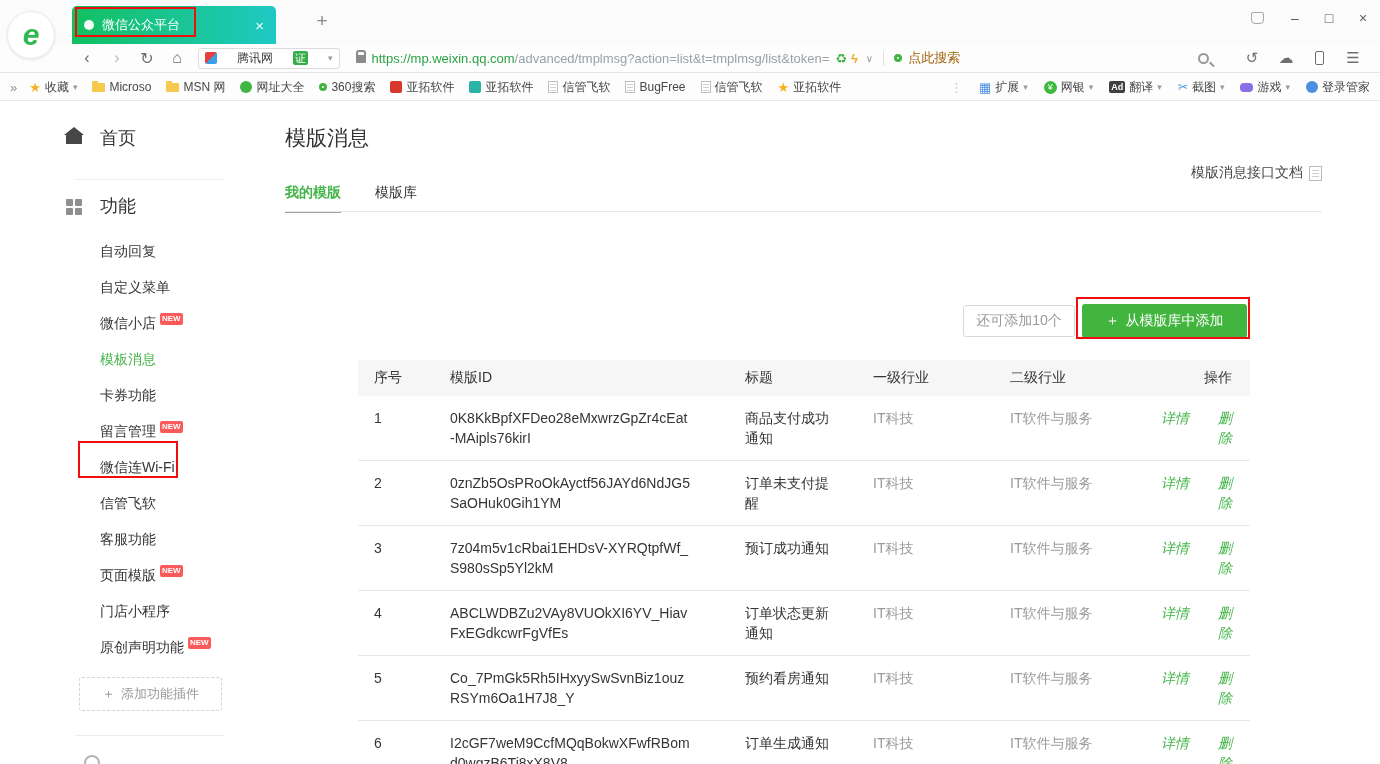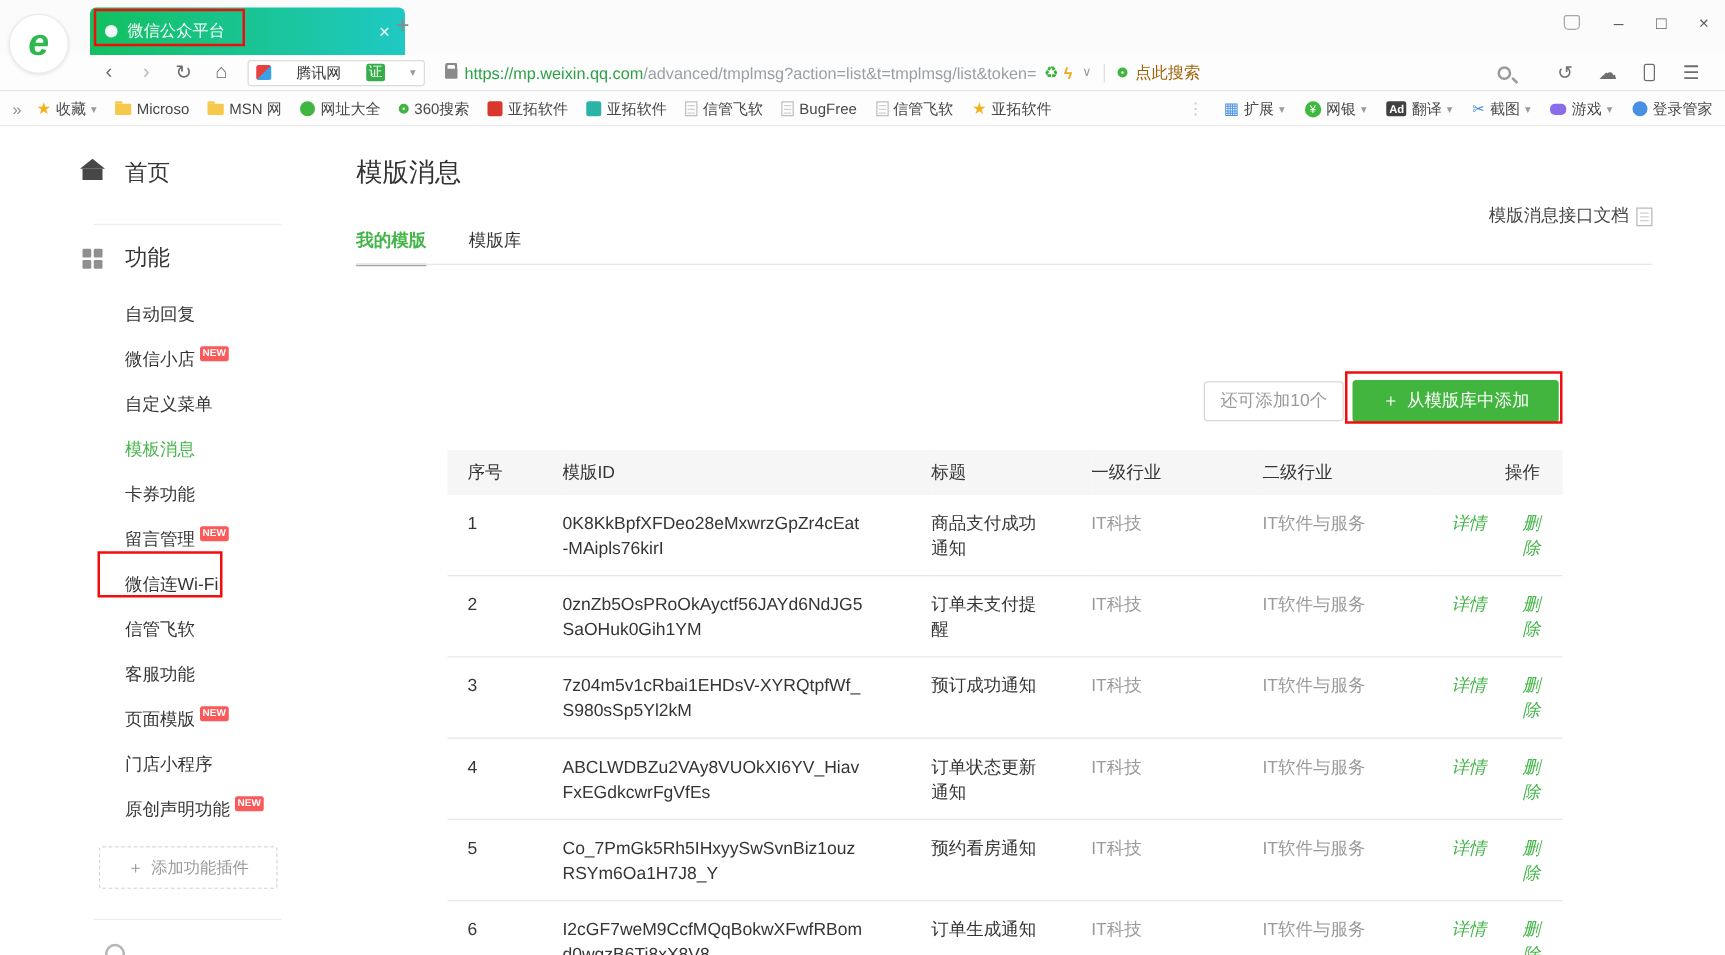--- a/index.html
+++ b/index.html
@@ -6,21 +6,21 @@
   html,body { width:1380px; height:764px; overflow:hidden; background:#fff;
               font-family:"Liberation Sans","DejaVu Sans",sans-serif; }
   #stage { position:relative; width:1380px; height:764px; }
 
   
   .tabbar { position:absolute; left:0; top:0; width:100%; height:44px; background:#fbfbfb; }
   .logo { position:absolute; left:7px; top:11px; width:48px; height:48px; border-radius:50%;
           background:#fff; border:1px solid #ececec; box-shadow:0 1px 3px rgba(0,0,0,.10);
           display:flex; align-items:center; justify-content:center; z-index:6;
           font-weight:bold; font-style:italic; font-size:30px; color:#2fb84f; }
-  .tab { position:absolute; left:72px; top:6px; width:252px; height:38px;
+  .tab { position:absolute; left:72px; top:6px; width:204px; height:38px;
          background:linear-gradient(90deg,#12c060,#1fc9c4); border-radius:5px 5px 0 0;
          display:flex; align-items:center; padding:0 10px 0 12px; cursor:pointer; }
   .tab-fav { width:10px; height:10px; border-radius:50%; background:#fff; opacity:.95; margin-right:8px; flex:none; }
   .tab-title { color:#fff; font-size:13px; flex:1; overflow:hidden; white-space:nowrap; }
   .tab-close { color:rgba(255,255,255,.95); font-size:15px; padding:0 2px; }
   .newtab { position:absolute; left:310px; top:10px; font-size:19px; color:#8a8a8a; width:24px; text-align:center; cursor:pointer; }
   .winctl { position:absolute; right:8px; top:10px; display:flex; align-items:center; gap:16px; color:#5f5f5f; font-size:14px; }
   .skin-ico { width:13px; height:12px; border:1.5px solid #a8a8a8; border-radius:2px 2px 4px 4px; margin-right:6px; }
   .winbtn { width:18px; text-align:center; cursor:pointer; }
 
@@ -284,24 +284,24 @@
           <i></i>
           <i></i>
         </span>
       <span class="side-func">功能</span>
 
       <div class="side-list">
         <div class="side-item">
           <span>自动回复</span>
         </div>
         <div class="side-item">
+          <span>自定义菜单</span>
+        </div>
+        <div class="side-item">
           <span>微信小店</span><span class="new-badge">NEW</span>
-        </div>
-        <div class="side-item">
-          <span>自定义菜单</span>
         </div>
         <div class="side-item active">
           <span>模板消息</span>
         </div>
         <div class="side-item">
           <span>卡券功能</span>
         </div>
         <div class="side-item">
           <span>留言管理</span><span class="new-badge">NEW</span>
         </div>

